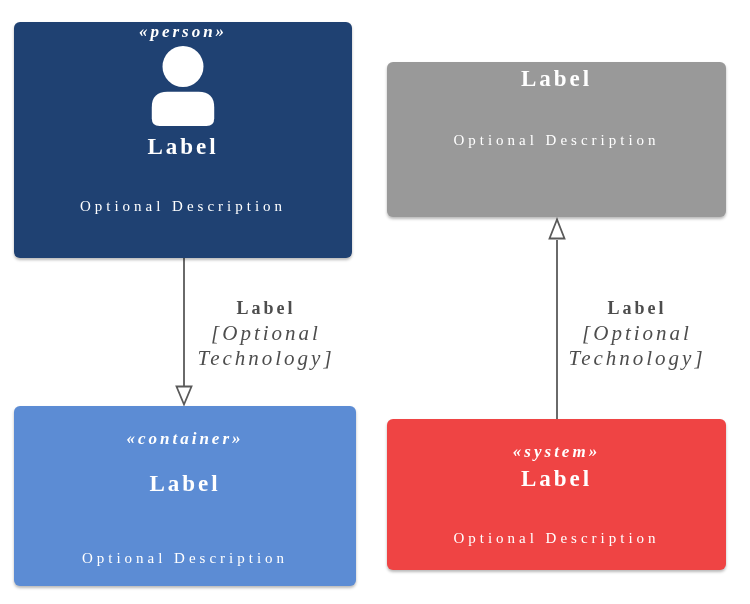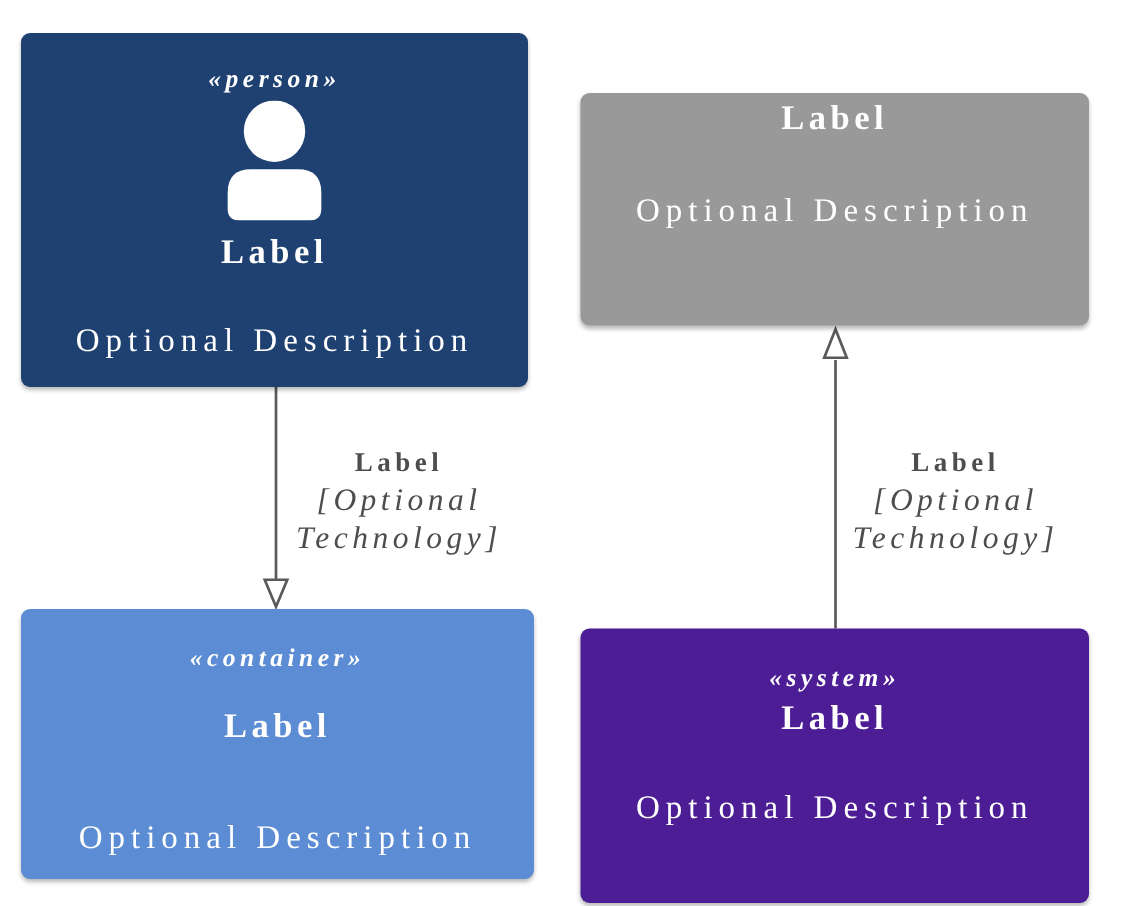--- a/index.html
+++ b/index.html
@@ -27,21 +27,21 @@
     color: #ffffff;
     text-align: center;
     display: flex;
     flex-direction: column;
     align-items: center;
     box-shadow: 0 2px 3px rgba(0,0,0,0.28);
   }
   #person-node    { left: 14px;  top: 22px;  width: 338px; height: 236px; background: #1F4172; }
   #external-node  { left: 387px; top: 62px;  width: 339px; height: 155px; background: #999999; }
   #container-node { left: 14px;  top: 406px; width: 342px; height: 180px; background: #5C8CD4; gap: 16px; }
-  #system-node    { left: 387px; top: 419px; width: 339px; height: 183px; background: #4c1d95; font-family: Liberation Serif, serif; }
+  #system-node    { left: 387px; top: 419px; width: 339px; height: 151px; background: #ef4444; font-family: Liberation Serif, serif; }
 
   .stereo {
     font-style: italic;
     font-weight: bold;
     font-size: 17px;
     letter-spacing: 3px;
     line-height: 20px;
     white-space: nowrap;
   }
   .node-label {
@@ -52,28 +52,28 @@
     white-space: nowrap;
   }
   .tech {
     font-style: italic;
     font-size: 18px;
     letter-spacing: 3px;
     line-height: 22px;
     white-space: nowrap;
   }
   .desc {
-    font-size: 22px;
+    font-size: 15px;
     letter-spacing: 4px;
     line-height: 24px;
     white-space: nowrap;
   }
 
   
-  #person-node .stereo      { margin-top: 21px; }
+  #person-node .stereo      { }
   #person-node .icon        { margin-top: 4px; height: 80px; }
   #person-node .node-label  { margin-top: 8px; }
   #person-node .desc        { margin-top: 34px; }
 
   #external-node .stereo    { margin-top: 25px; }
   #external-node .node-label{ margin-top: 4px; }
   #external-node .desc      { margin-top: 36px; }
 
   #container-node .stereo     { margin-top: 23px; }
   #container-node .node-label { margin-top: 6px; }

